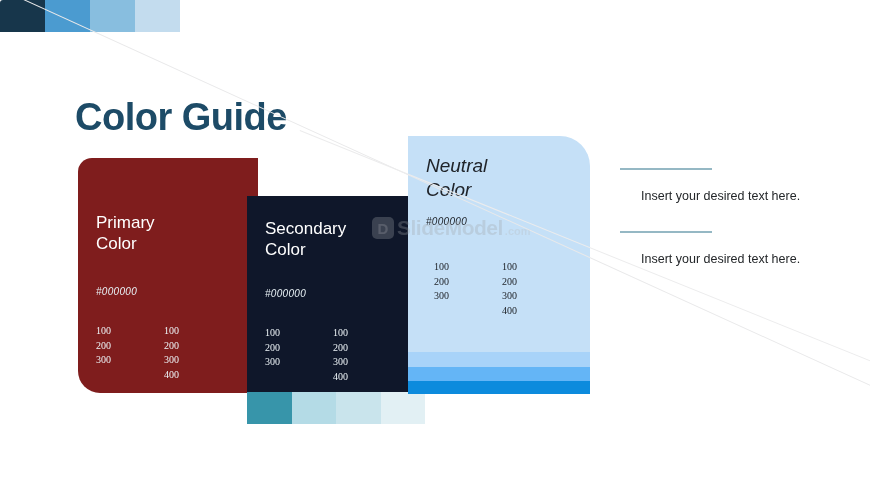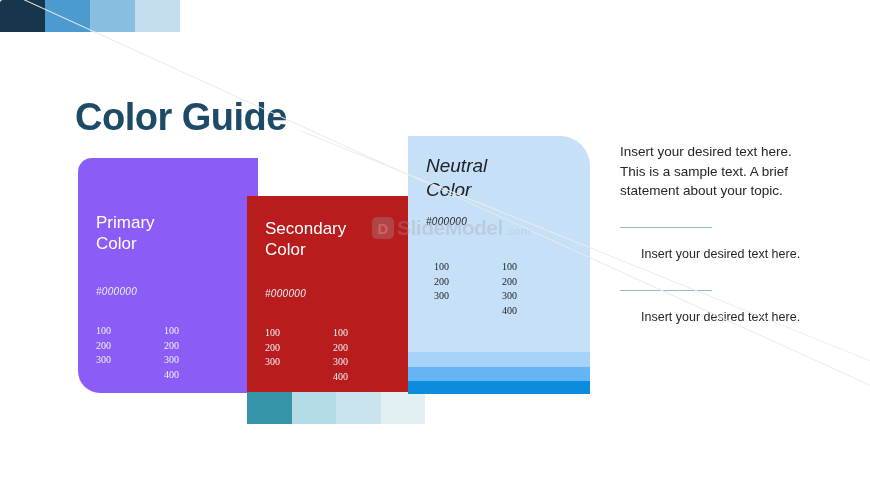--- a/index.html
+++ b/index.html
@@ -219,21 +219,21 @@
 </head>
 <body>
 
 <div id="slide" style="background: rgb(255, 255, 255);">
 
   <div class="diag-line"></div>
   <div class="diag-line two"></div>
 
   <div class="page-title" style="color: rgb(29, 75, 103);">Color Guide</div>
 
-  <div class="card light-text" id="primary-card" style="background: #8b5cf6;">
+  <div class="card light-text" id="primary-card" style="background: #7f1d1d;">
     <div class="card-body" style="top:54px;">
       <div class="card-title">
         <span>Primary</span><br>
         <span>Color</span>
       </div>
     </div>
     <div class="card-body" style="top:128px;">
       <div class="card-hex">#000000</div>
     </div>
     <div class="card-body" style="top:166px;">
@@ -252,21 +252,21 @@
       </div>
     </div>
   </div>
   <div id="primary-swatches">
     <div class="sw" style="background: rgb(23, 54, 75);"></div>
     <div class="sw" style="background: rgb(75, 155, 208);"></div>
     <div class="sw" style="background: rgb(136, 190, 223);"></div>
     <div class="sw" style="background: rgb(195, 220, 238);"></div>
   </div>
 
-  <div class="card light-text" id="secondary-card" style="background: #b91c1c;">
+  <div class="card light-text" id="secondary-card" style="background: #0f172a;">
     <div class="card-body" style="top:22px;">
       <div class="card-title">
         <span>Secondary</span><br>
         <span>Color</span>
       </div>
     </div>
     <div class="card-body" style="top:92px;">
       <div class="card-hex">#000000</div>
     </div>
     <div class="card-body" style="top:130px;">
@@ -325,20 +325,19 @@
     </div>
   </div>
 
   <div id="watermark">
     <span class="wm-badge">D</span>
     <span class="wm-text">SlideModel</span>
     <span class="wm-tld">.com</span>
   </div>
 
   <div id="text-panel">
-    <div class="para-lead">Insert your desired text here. This is a sample text. A brief statement about your topic.</div>
     <div class="divider" style="background: rgb(149, 184, 196);"></div>
     <div class="para-small">Insert your desired text here.</div>
     <div class="divider" style="background: rgb(149, 184, 196);"></div>
     <div class="para-small">Insert your desired text here.</div>
   </div>
 
 </div>
 
 </body></html>

